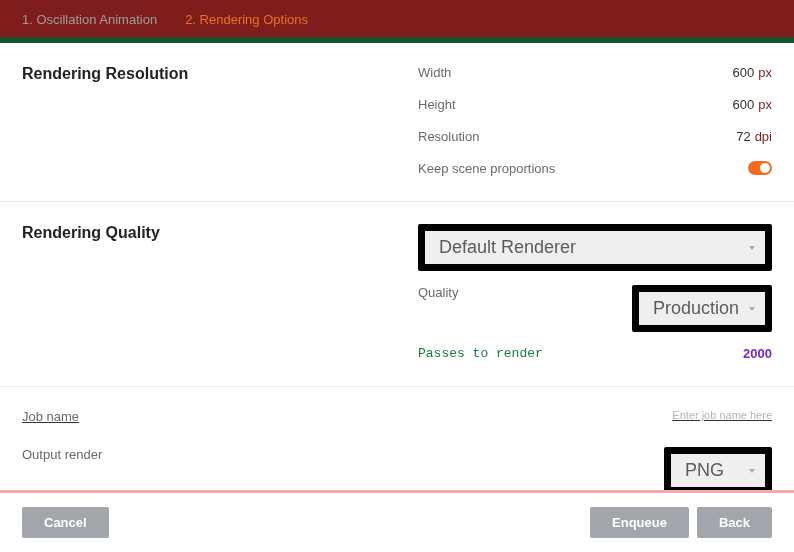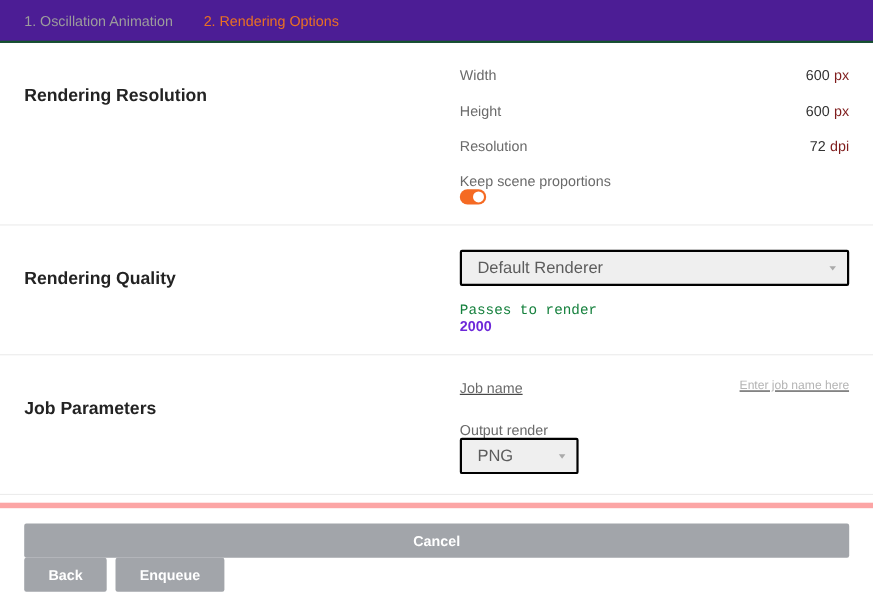--- a/index.html
+++ b/index.html
@@ -6,22 +6,22 @@
   body {
     font-family: -apple-system, BlinkMacSystemFont, "Segoe UI", Helvetica, Arial, sans-serif;
     font-size: 13px;
     color: #333;
     background: #fff;
     width: 794px;
     height: 552px;
     overflow: hidden;
   }
   .tabs {
-    background: #4c1d95;
-    border-bottom: 2px solid #14532d;
+    background: #7f1d1d;
+    border-bottom: 6px solid #14532d;
     padding: 12px 22px 10px 22px;
     display: flex;
     gap: 28px;
   }
   .tab {
     font-size: 13px;
     color: #9c9c9c;
     cursor: pointer;
   }
   .tab.active { color: #ea7123; text-align: center; }
@@ -31,31 +31,30 @@
     padding: 22px 22px 18px 22px;
     border-bottom: 1px solid #ececec;
   }
   .section:last-of-type { border-bottom: none; }
   .section-title {
     width: 396px;
     font-size: 16px;
     font-weight: 700;
     color: #232323;
     flex-shrink: 0;
-    margin-top: 18px;
   }
   .fields { flex: 1; }
   .row {
     display: flex;
     align-items: flex-start;
     justify-content: space-between;
     min-height: 22px;
     margin-bottom: 10px;
   }
-  .row:last-child { margin-bottom: 0; flex-direction: column; }
+  .row:last-child { margin-bottom: 0; }
   .label {
     font-size: 13px;
     color: #6a6a6a;
   }
   .label.muted { color: #15803d; font-family: Liberation Mono, monospace; }
   .value-wrap {
     display: flex;
     align-items: baseline;
     gap: 4px;
   }
@@ -82,24 +81,24 @@
     position: absolute;
     top: 2px;
     right: 2px;
     width: 10px;
     height: 10px;
     border-radius: 50%;
     background: #fff;
   }
   .select {
     background: #efefef;
-    border: 2px solid #000000;
+    border: 7px solid #000000;
     border-radius: 2px;
     padding: 6px 26px 6px 14px;
-    font-size: 15px;
+    font-size: 18px;
     color: #5c5c5c;
     position: relative;
     cursor: pointer;
     display: inline-flex;
     align-items: center;
   }
   .select.full { width: 100%; }
   .select.small { min-width: 108px; }
   .select .caret {
     position: absolute;
@@ -122,26 +121,26 @@
   }
   .text-input::placeholder {
     color: #b4b4b4;
   }
 
   .footer {
     position: absolute;
     bottom: 0;
     left: 0;
     right: 0;
-    border-top: 5px solid #fca5a5;
+    border-top: 3px solid #fca5a5;
     padding: 14px 22px 14px 22px;
     display: flex;
     justify-content: space-between;
+    align-items: center;
     background: #fff;
-    flex-direction: column;
   }
   .footer-right { display: flex; gap: 8px; }
   .btn {
     background: #a2a5aa;
     color: #fff;
     font-size: 13px;
     font-weight: 600;
     border: none;
     border-radius: 2px;
     padding: 8px 22px;
@@ -189,43 +188,49 @@
 
 <div class="section">
   <div class="section-title">Rendering Quality</div>
   <div class="fields">
     <div class="row" style="margin-bottom:14px;">
       <div class="select full">
         <span>Default Renderer</span>
         <span class="caret"></span>
       </div>
     </div>
+    <div class="row" style="margin-bottom:14px;">
+      <span class="label">Quality</span>
+      <div class="select small">
+        <span>Production</span>
+        <span class="caret"></span>
+      </div>
+    </div>
     <div class="row">
       <span class="label muted">Passes to render</span>
       <span class="value muted">2000</span>
     </div>
   </div>
 </div>
 
 <div class="section">
-  <div class="section-title">Job Parameters</div>
   <div class="fields">
     <div class="row" style="margin-bottom:16px;text-decoration:underline;">
       <span class="label">Job name</span>
       <input class="text-input" type="text" placeholder="Enter job name here" style="">
     </div>
     <div class="row">
       <span class="label">Output render</span>
       <div class="select small">
         <span>PNG</span>
         <span class="caret"></span>
       </div>
     </div>
   </div>
 </div>
 
 <div class="footer">
   <button class="btn">Cancel</button>
   <div class="footer-right">
+    <button class="btn">Enqueue</button>
     <button class="btn">Back</button>
-    <button class="btn">Enqueue</button>
   </div>
 </div>
 
 </body></html>

